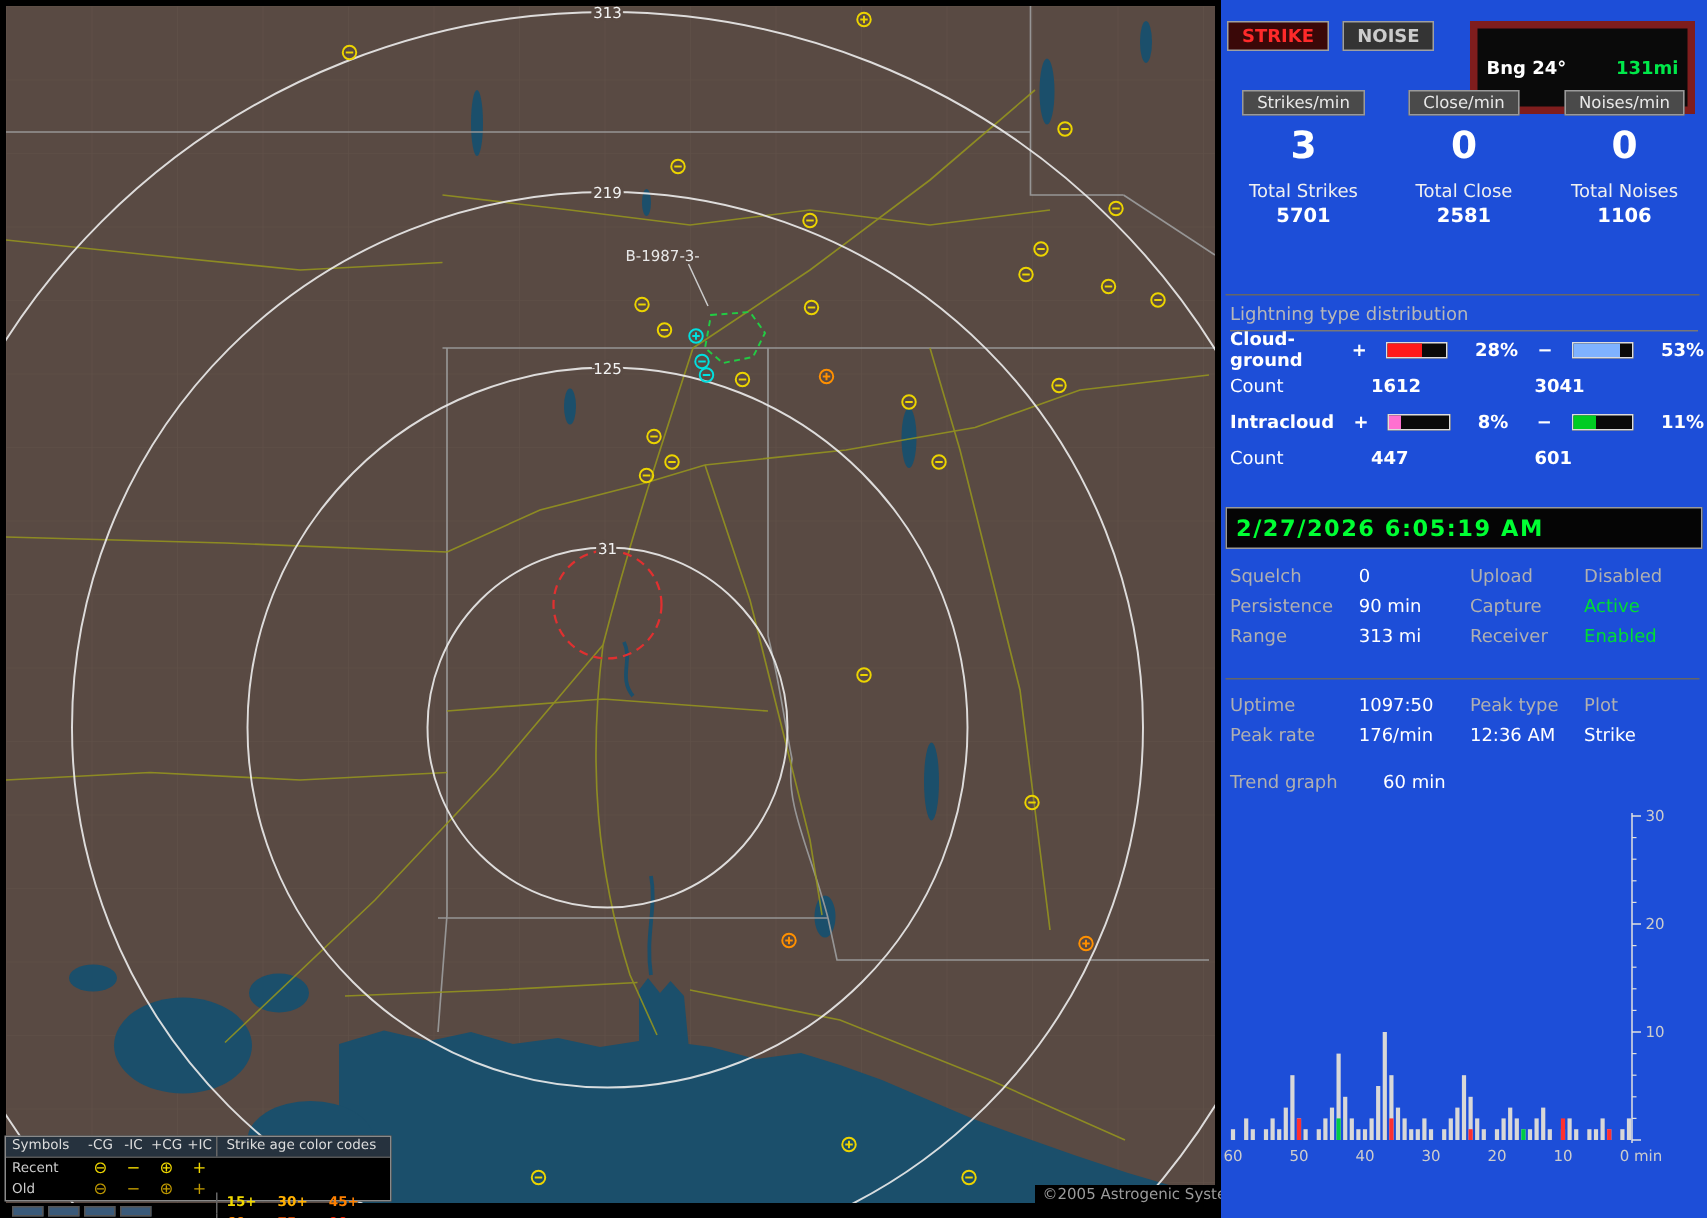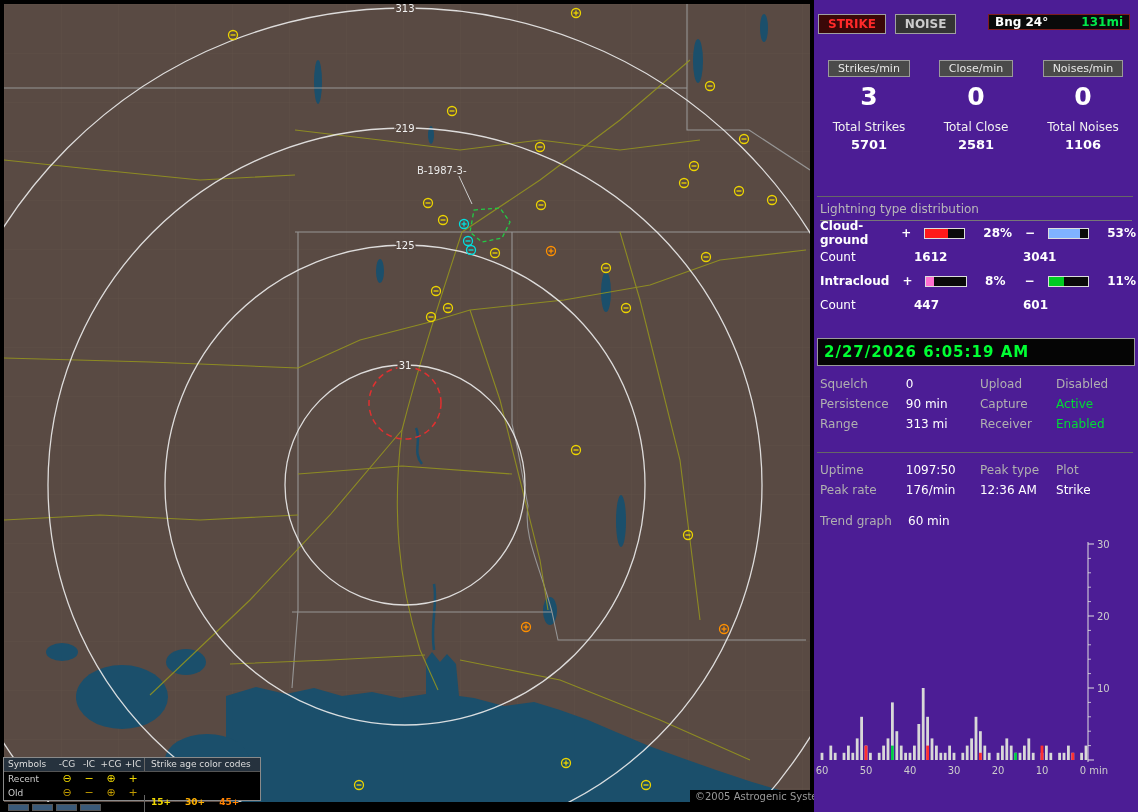--- a/index.html
+++ b/index.html
@@ -22,28 +22,28 @@
   .leg-row{display:flex;align-items:center;height:14px;line-height:14px;}
   .leg-row .lr-label{width:48px;padding-left:4px;color:#ccc;}
   .leg-row .lr-icon{width:22px;text-align:center;font-size:11px;line-height:12px;}
   .leg-row .lr-ages{flex:1;border-left:1px solid #666;padding-left:6px;display:flex;gap:14px;margin-top:46px;}
   .leg-row .lr-age{font-weight:bold;}
   #segments{position:absolute;left:8px;top:804px;display:flex;gap:3px;}
   #segments span{display:inline-block;width:19px;height:5px;background:#3a5a7a;border:1px solid #555;}
   #map-copyright{position:absolute;left:690px;top:790px;font-size:10px;color:#9a9a9a;
                  background:#000;padding:1px 5px;}
   
-  #panel{position:absolute;left:814px;top:0;width:324px;height:812px;background:#4c1d95;font-size:12px;}
+  #panel{position:absolute;left:814px;top:0;width:324px;height:812px;background:#1d4ed8;font-size:12px;}
   #panel-header{position:absolute;left:4px;top:14px;width:316px;height:22px;}
   .hdr-btn{display:inline-block;border:1px solid #a0a0a0;padding:2px 9px;font-weight:bold;
            font-size:12px;vertical-align:top;cursor:default;}
   #strike-btn{color:#ff2a2a;background:#3a0808;}
   #noise-btn{color:#cccccc;background:#343434;margin-left:5px;}
-  #bng-box{position:absolute;right:4px;top:0;width:128px;border:1px solid #7f1d1d;background:#0a0a0a;
-           padding:0 6px;font-weight:bold;font-size:12px;display:flex;justify-content:space-between;}
+  #bng-box{position:absolute;right:4px;top:0;width:128px;border:5px solid #7f1d1d;background:#0a0a0a;
+           padding:19px 6px;font-weight:bold;font-size:12px;display:flex;justify-content:space-between;}
   #bng-bearing{color:#fff;}
   #bng-dist{color:#00e84a;}
   #stats-row{position:absolute;left:2px;top:60px;width:320px;display:flex;justify-content:space-between;}
   .stat-col{width:106px;text-align:center;}
   .stat-label{display:inline-block;background:#4a4a4a;border:1px solid #9a9a9a;color:#e8e8e8;
               font-size:11px;padding:1px 9px;white-space:nowrap;}
   .stat-rate{font-size:25px;font-weight:bold;color:#fff;margin-top:6px;line-height:1.1;}
   .stat-total-label{font-size:12px;color:#f0f0f0;margin-top:9px;white-space:nowrap;}
   .stat-total{font-size:13px;font-weight:bold;color:#fff;margin-top:3px;}
   .divider{position:absolute;left:3px;width:316px;border-top:1px solid #666;}
@@ -61,21 +61,21 @@
   .dcount{width:109px;font-weight:bold;color:#fff;font-size:12px;}
   #datetime-box{position:absolute;left:3px;top:338px;width:304px;border:1px solid #9a9a9a;
                 background:#050505;padding:4px 6px;color:#00ff33;font-weight:bold;font-size:15px;
                 letter-spacing:1px;}
   #settings-rows{position:absolute;left:6px;top:374px;width:316px;}
   #info-rows{position:absolute;left:6px;top:460px;width:316px;}
   .info-row{display:flex;height:20px;align-items:center;}
   .ir0{width:88px;} .ir1{width:76px;} .ir2{width:78px;} .ir3{width:82px;}
   .cell-label{color:#b0b0b0;} .cell-value{color:#fff;} .cell-green{color:#00dd33;}
   #trend-row{position:absolute;left:6px;top:514px;width:316px;display:flex;}
-  #trend-row .tl{width:88px;color:#b0b0b0;} #trend-row .tv{color:#fff;}
+  #trend-row .tl{width:88px;color:#b0b0b0;} #trend-row .tv{color:#fff;margin-left:14px;}
   #trend-svg{position:absolute;left:0;top:536px;}
 </style>
 </head>
 <body>
 
 <div id="map-wrap">
   <svg id="map-svg" viewBox="0 0 806 798">
     <defs>
       <pattern id="county" width="57" height="49" patternUnits="userSpaceOnUse">
         <path d="M0 0 H57 M0 0 V49" stroke="#6b5a50" stroke-width="0.8" fill="none"></path>

